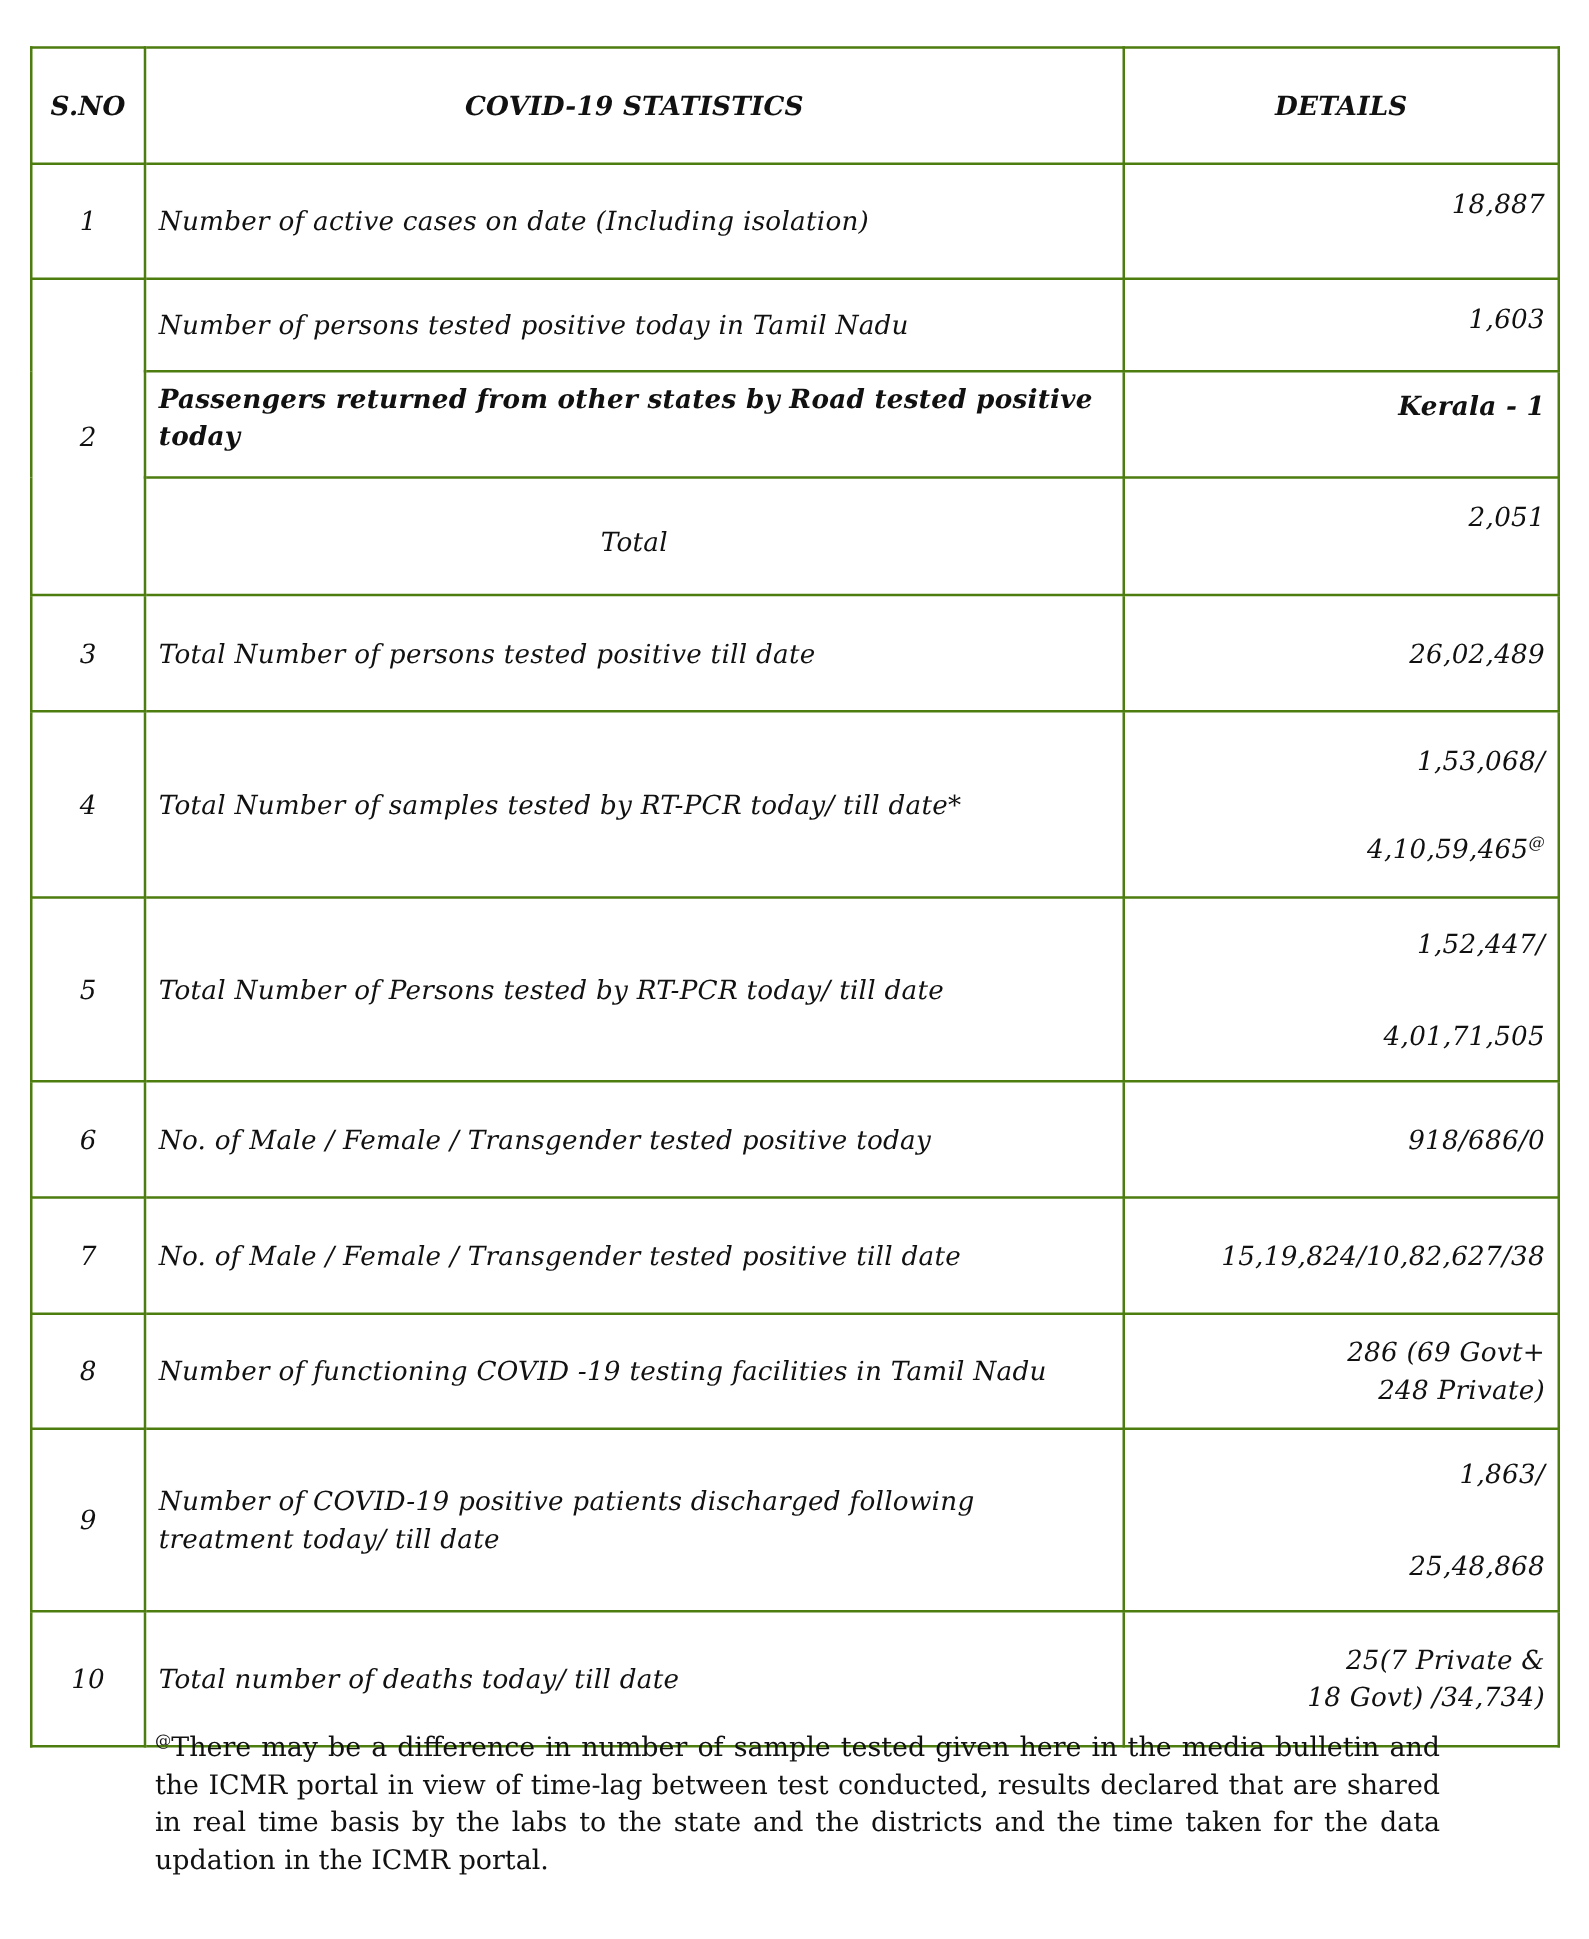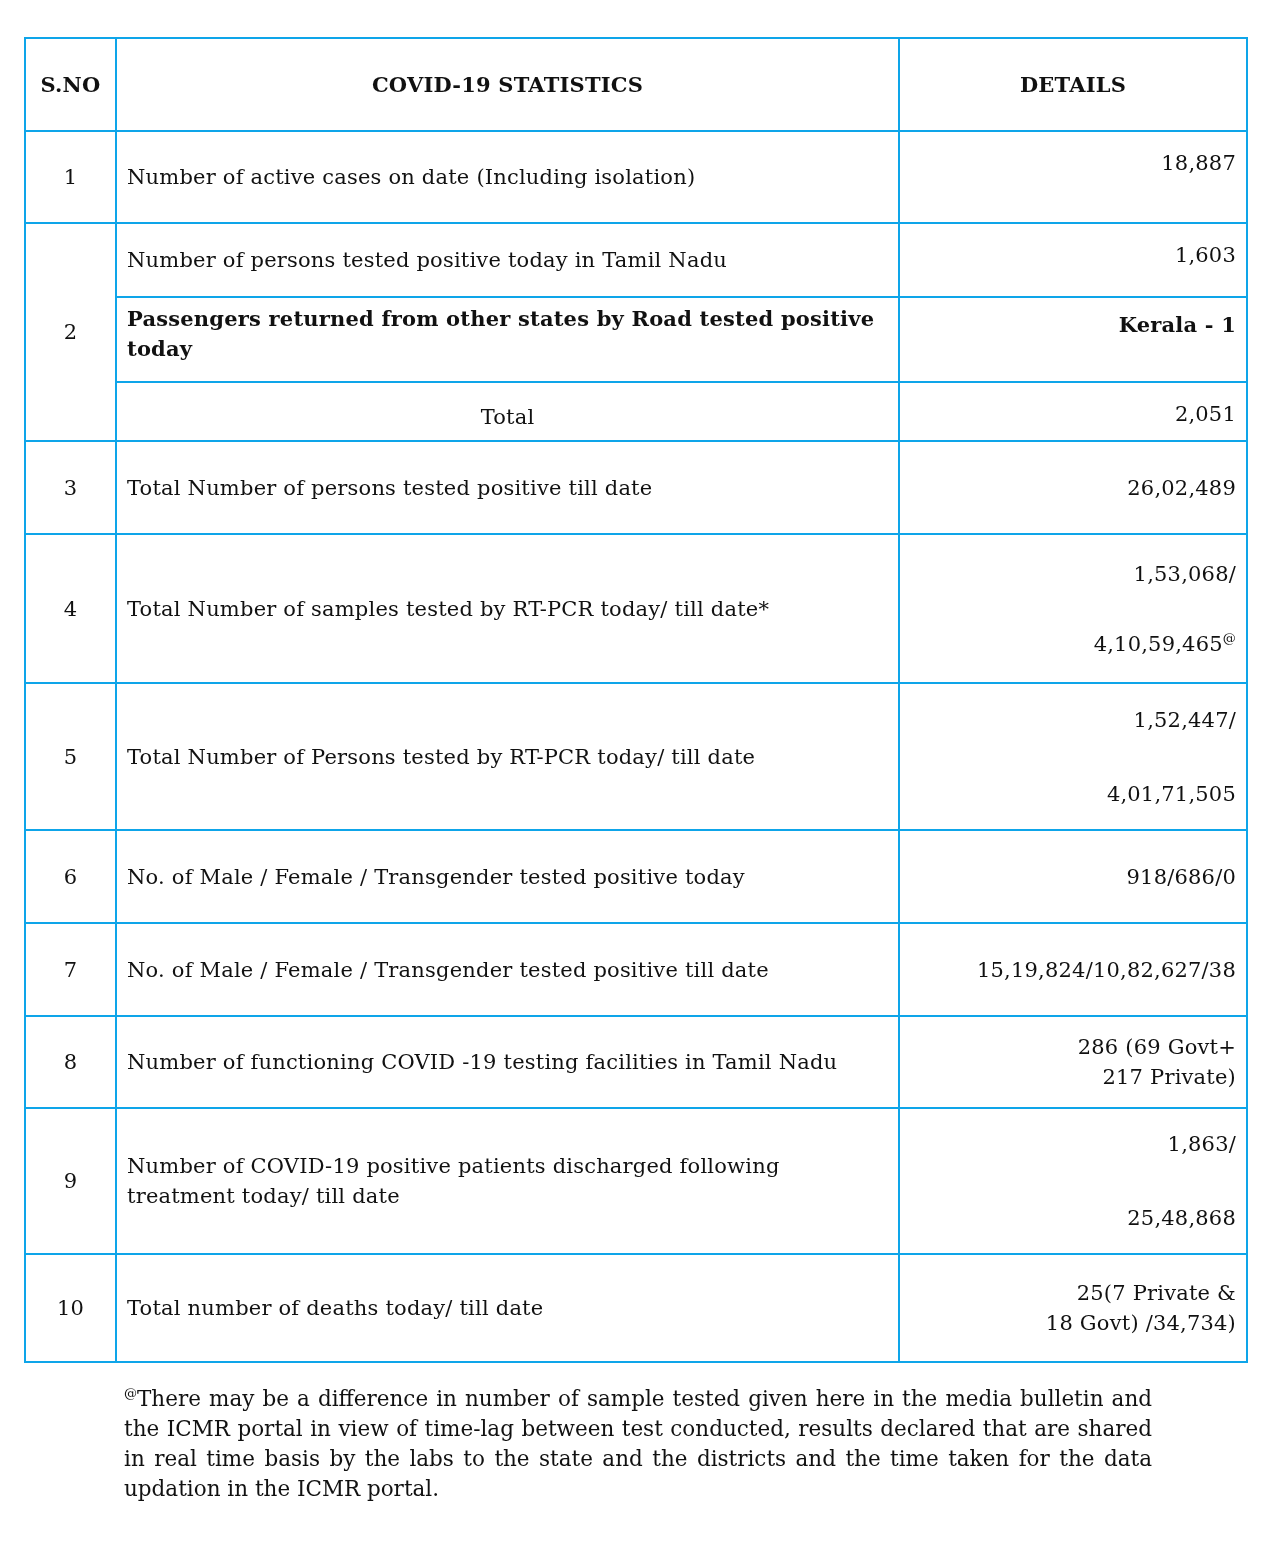--- a/index.html
+++ b/index.html
@@ -2,22 +2,23 @@
 <html><head>
 <meta charset="utf-8">
 <style>
   html, body { margin: 0; padding: 0; background: #ffffff; }
   body { width: 1271px; height: 1551px; position: relative; overflow: hidden; color: #111; font-family: "DejaVu Serif", "Liberation Serif", serif; }
   table.stats {
     position: absolute; left: 24px; top: 37px; width: 1222px;
     border-collapse: collapse; table-layout: fixed;
   }
   table.stats td, table.stats th {
-    border: 2px solid #0ea5e9; padding: 0 10px; font-size: 21px; line-height: 30px; vertical-align: middle;
+    border: 2px solid #4d7c0f; padding: 0 10px; font-size: 21px; line-height: 30px; vertical-align: middle;
     letter-spacing: 0.2px;
+    font-style: italic;
   }
   col.c1 { width: 91px; } col.c2 { width: 783px; } col.c3 { width: 348px; }
   th { font-weight: bold; font-size: 21px; text-align: center; }
   .sno { text-align: center; }
   .det { text-align: right; }
   .top { vertical-align: top !important; padding-top: 16px !important; border-radius: 23px; }
   .bold { font-weight: bold; }
   .center { text-align: center; }
   .twoline { display: flex; flex-direction: column; align-items: flex-end; justify-content: space-between; }
   sup { font-size: 13px; vertical-align: super; line-height: 0; }
@@ -49,21 +50,21 @@
 
   <tr style="height:74px">
     <td class="sno" rowspan="3">2</td>
     <td>Number of persons tested positive today in Tamil Nadu</td>
     <td class="det top">1,603</td>
   </tr>
   <tr style="height:85px">
     <td class="bold top" style="padding-top:6px !important">Passengers returned from other states  by Road tested positive today</td>
     <td class="det bold top" style="padding-top:12px !important">Kerala - 1</td>
   </tr>
-  <tr style="height:59px">
+  <tr style="height:94px">
     <td class="center" style="padding-left:0;padding-right:0;padding-top:10px">Total</td>
     <td class="det top">2,051</td>
   </tr>
 
   <tr style="height:93px">
     <td class="sno">3</td>
     <td>Total Number of persons tested positive till date</td>
     <td class="det">26,02,489</td>
   </tr>
 
@@ -99,21 +100,21 @@
     <td class="sno">7</td>
     <td>No. of Male / Female / Transgender tested positive till date</td>
     <td class="det" style="padding-left:4px">15,19,824/10,82,627/38</td>
   </tr>
 
   <tr style="height:92px">
     <td class="sno">8</td>
     <td>Number of functioning COVID -19 testing facilities in Tamil Nadu</td>
     <td class="det">
       <div>286 (69 Govt+</div>
-      <div>217 Private)</div>
+      <div>248 Private)</div>
     </td>
   </tr>
 
   <tr style="height:146px">
     <td class="sno">9</td>
     <td>Number of COVID-19 positive patients discharged following treatment today/ till date</td>
     <td class="det">
       <div class="twoline" style="height:104px">
         <span>1,863/</span>
         <span>25,48,868</span>

